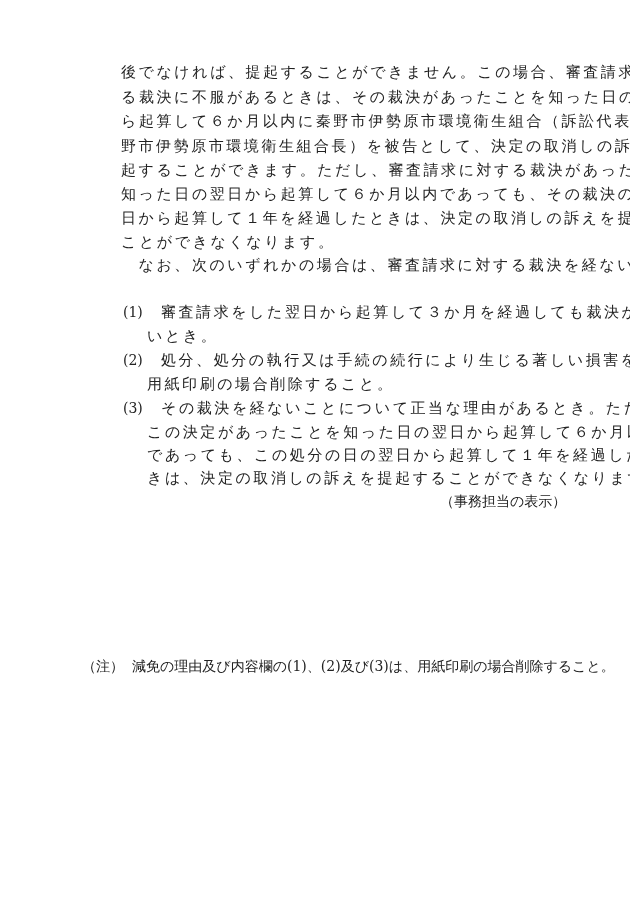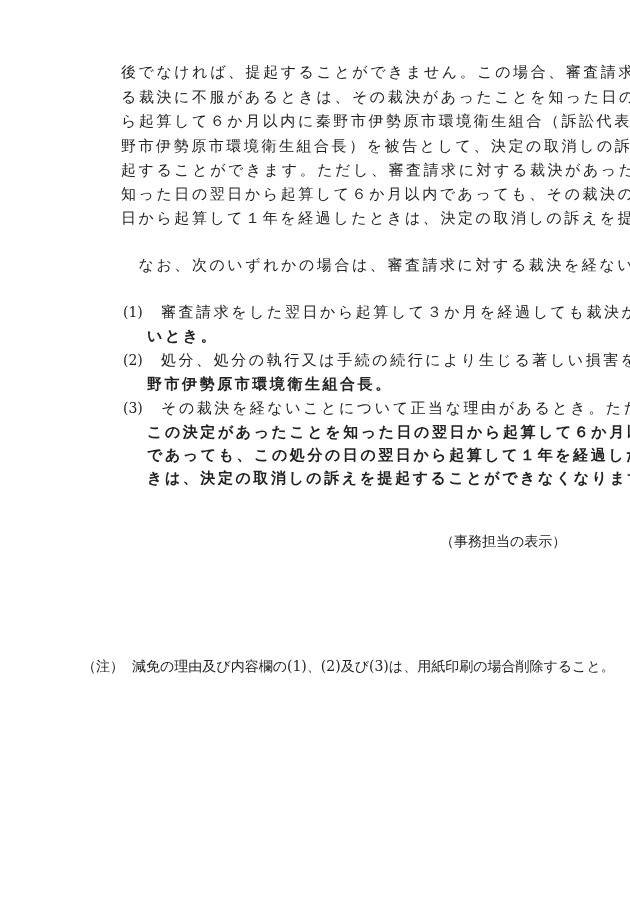--- a/index.html
+++ b/index.html
@@ -46,26 +46,25 @@
       white-space: nowrap;
       letter-spacing: 2.55px;
     }
     .item-cont {
       position: absolute;
       left: 147px;
       font-size: 15px;
       line-height: 18px;
       white-space: nowrap;
       letter-spacing: 2.55px;
-      font-weight: bold;
     }
     .office-label {
       position: absolute;
       left: 440px;
-      top: 532px;
+      top: 492px;
       font-size: 14px;
       line-height: 18px;
       white-space: nowrap;
     }
     .note {
       position: absolute;
       left: 82px;
       top: 657px;
       font-size: 14px;
       line-height: 18px;
@@ -81,33 +80,34 @@
 
 <div class="page">
 
   <div class="line body-line" style="top:63px">後でなければ、提起することができません。この場合、審査請求に対す</div>
   <div class="line body-line" style="top:88px">る裁決に不服があるときは、その裁決があったことを知った日の翌日か</div>
   <div class="line body-line" style="top:112px">ら起算して６か月以内に秦野市伊勢原市環境衛生組合（訴訟代表者　秦</div>
   <div class="line body-line" style="top:137px">野市伊勢原市環境衛生組合長）を被告として、決定の取消しの訴えを提</div>
   <div class="line body-line" style="top:161px">起することができます。ただし、審査請求に対する裁決があったことを</div>
   <div class="line body-line" style="top:185px">知った日の翌日から起算して６か月以内であっても、その裁決の日の翌</div>
   <div class="line body-line" style="top:209px">日から起算して１年を経過したときは、決定の取消しの訴えを提起する</div>
+  <div class="line body-line" style="top:233px">ことができなくなります。</div>
 
   <div class="line body-line" style="top:256px">　なお、次のいずれかの場合は、審査請求に対する裁決を経ないで決定</div>
 
   <div>
     <span class="item-num" style="top:303px">(1)</span>
     <span class="item-text" style="top:303px">審査請求をした翌日から起算して３か月を経過しても裁決がな</span>
     <span class="item-cont" style="top:327px">いとき。</span>
   </div>
 
   <div>
     <span class="item-num" style="top:351px">(2)</span>
     <span class="item-text" style="top:351px">処分、処分の執行又は手続の続行により生じる著しい損害を避</span>
-    <span class="item-cont" style="top:375px">野市伊勢原市環境衛生組合長。</span>
+    <span class="item-cont" style="top:375px">用紙印刷の場合削除すること。</span>
   </div>
 
   <div>
     <span class="item-num" style="top:399px">(3)</span>
     <span class="item-text" style="top:399px">その裁決を経ないことについて正当な理由があるとき。ただし、</span>
     <span class="item-cont" style="top:423px">この決定があったことを知った日の翌日から起算して６か月以内</span>
     <span class="item-cont" style="top:446px">であっても、この処分の日の翌日から起算して１年を経過したと</span>
     <span class="item-cont" style="top:469px">きは、決定の取消しの訴えを提起することができなくなります。</span>
   </div>
 

